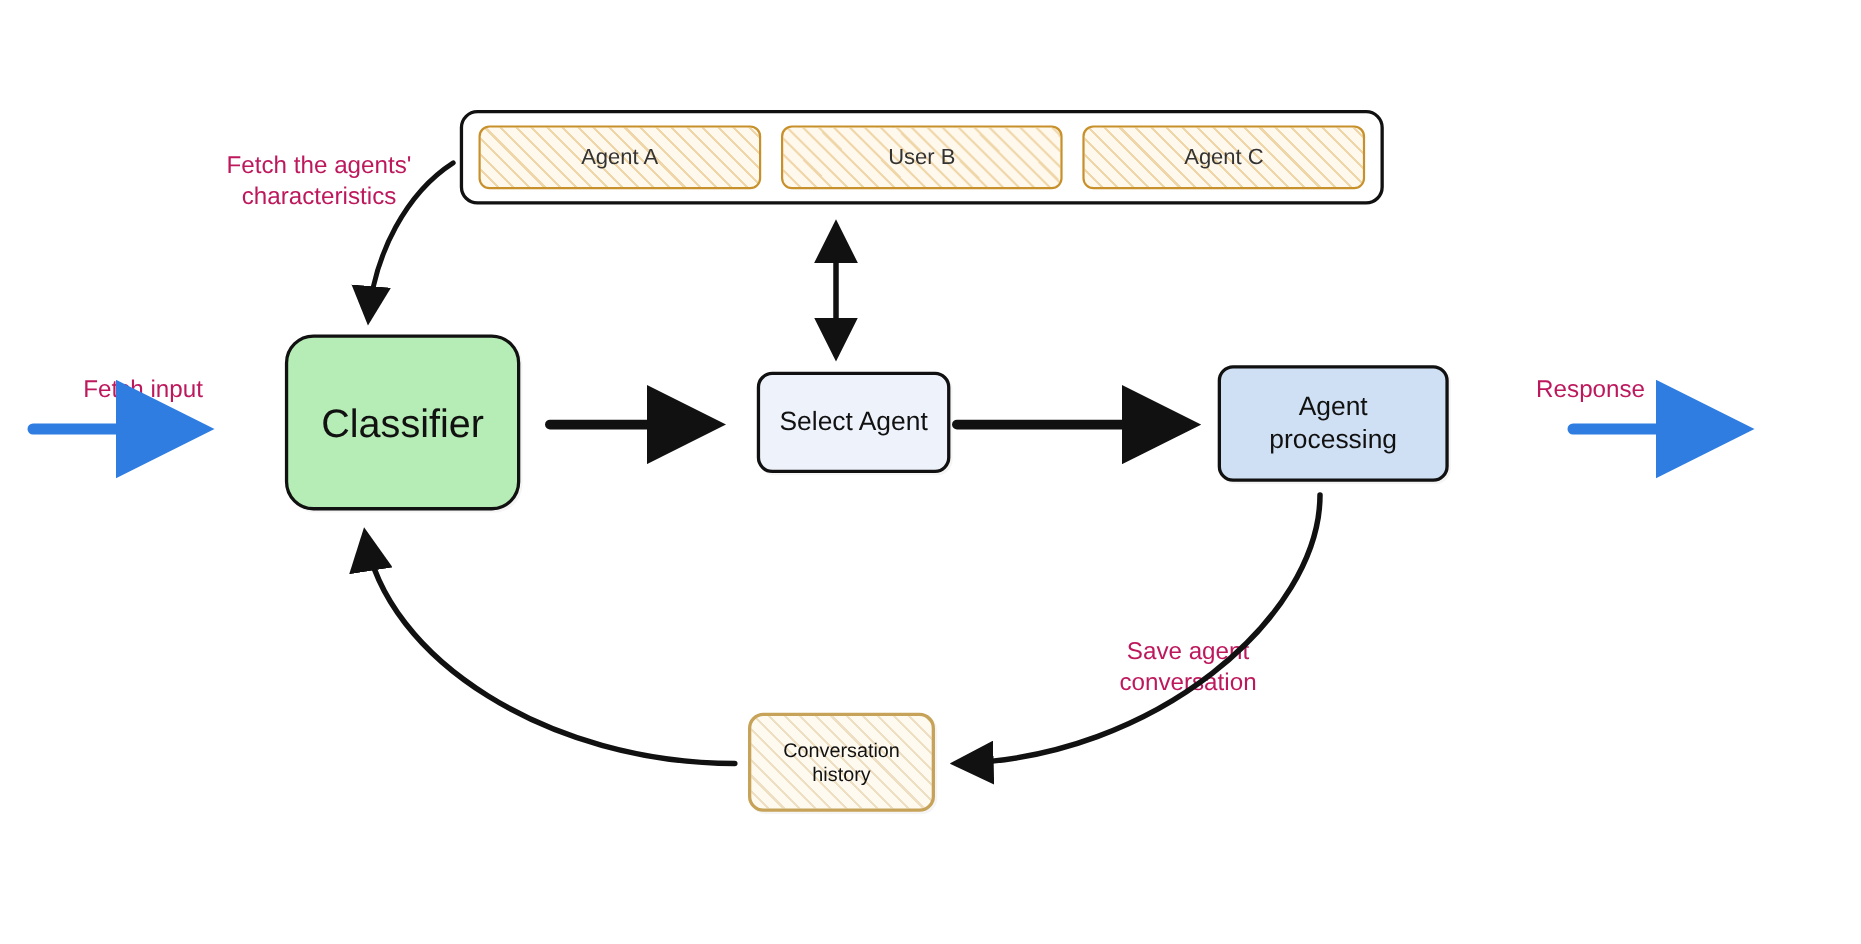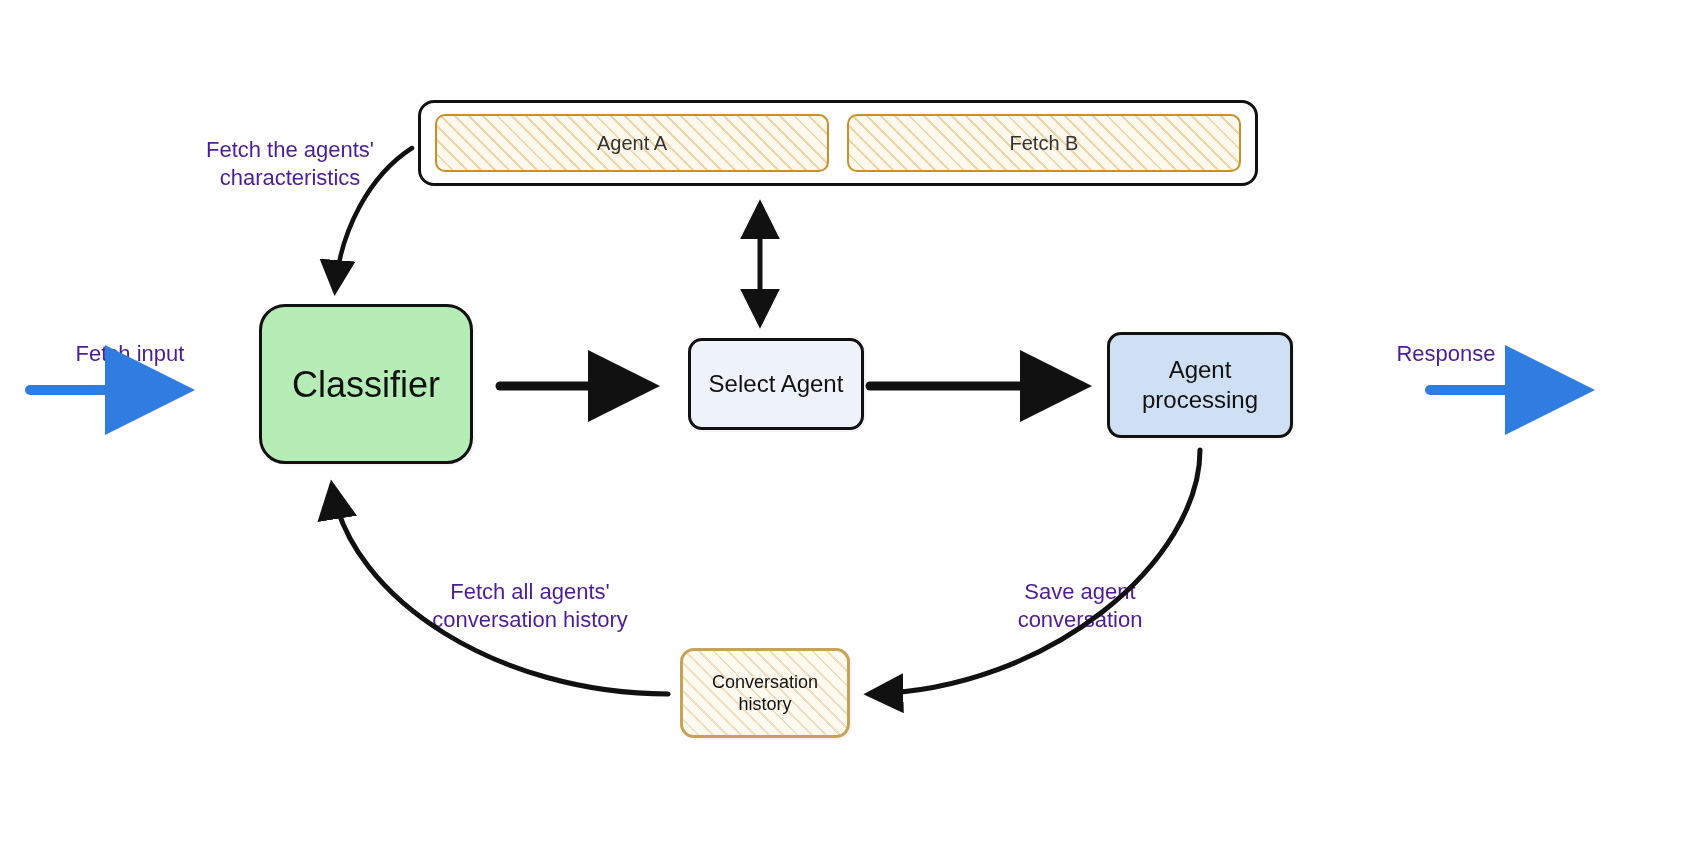--- a/index.html
+++ b/index.html
@@ -34,21 +34,21 @@
     text-align: center;
     box-shadow: 2px 2px 0 rgba(0,0,0,0.04);
   }
   .box .inner {
     padding: 6px 10px;
     line-height: 1.25;
   }
   .label {
     position: absolute;
     font-size: 22px;
-    color: #4c1d95;
+    color: #be185d;
     text-align: center;
     line-height: 1.25;
     white-space: pre-line;
   }
   .hatch-tan {
     background-color: #fffaf0;
     background-image: repeating-linear-gradient(45deg, rgba(200,160,90,0.30) 0 2px, transparent 2px 10px);
     border-color: #c7a35a;
   }
   .fill-green {
@@ -92,51 +92,52 @@
 </head>
 <body>
 
 <div class="stage">
 
   <div class="agents-container" style="left:418px; top:100px; width:840px; height:86px;">
     <div class="agent-chip">
       <span>Agent A</span>
     </div>
     <div class="agent-chip">
-      <span>Fetch B</span>
+      <span>User B</span>
+    </div>
+    <div class="agent-chip">
+      <span>Agent C</span>
     </div>
   </div>
 
   <div class="box fill-green" style="left:259px; top:304px; width:214px; height:160px; border-radius:26px;">
     <div class="inner sz-classifier">Classifier</div>
   </div>
 
   <div class="box fill-lightblue" style="left:688px; top:338px; width:176px; height:92px; border-radius:14px;">
     <div class="inner sz-mid">Select Agent</div>
   </div>
 
-  <div class="box fill-blue" style="left:1107px; top:332px; width:186px; height:106px; border-radius:14px;">
+  <div class="box fill-blue" style="left:1107px; top:332px; width:210px; height:106px; border-radius:14px;">
     <div class="inner sz-mid">Agent
 processing</div>
   </div>
 
   <div class="box hatch-tan" style="left:680px; top:648px; width:170px; height:90px; border-radius:14px;">
     <div class="inner sz-conv">Conversation
 history</div>
   </div>
 
   <div class="label" style="left:60px; top:340px; width:140px;">Fetch input</div>
 
   <div class="label" style="left:1376px; top:340px; width:140px;">Response</div>
 
   <div class="label" style="left:180px; top:136px; width:220px; text-align:center;">Fetch the agents'
 characteristics</div>
 
-  <div class="label" style="left:400px; top:578px; width:260px; text-align:center;">Fetch all agents'
-conversation history</div>
 
   <div class="label" style="left:980px; top:578px; width:200px; text-align:center;">Save agent
 conversation</div>
 
   <svg class="overlay" viewBox="0 0 1692 858">
     <defs>
       <marker id="arrow-blue" viewBox="0 0 12 12" refX="10" refY="6" markerWidth="9" markerHeight="9" orient="auto-start-reverse">
         <path d="M0,0 L12,6 L0,12 Z" fill="#2f7de1"></path>
       </marker>
       <marker id="arrow-black" viewBox="0 0 12 12" refX="10" refY="6" markerWidth="8" markerHeight="8" orient="auto-start-reverse">

